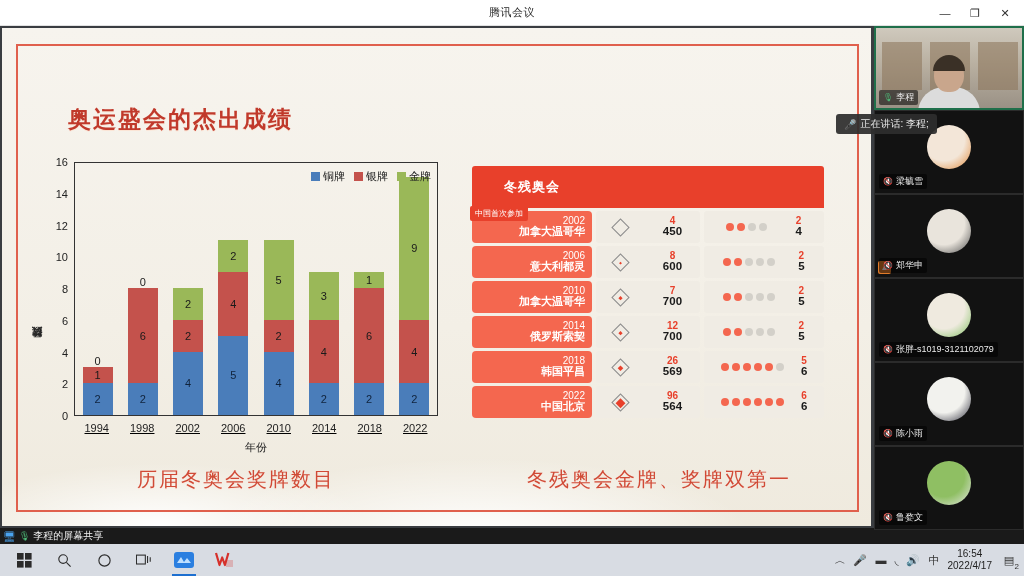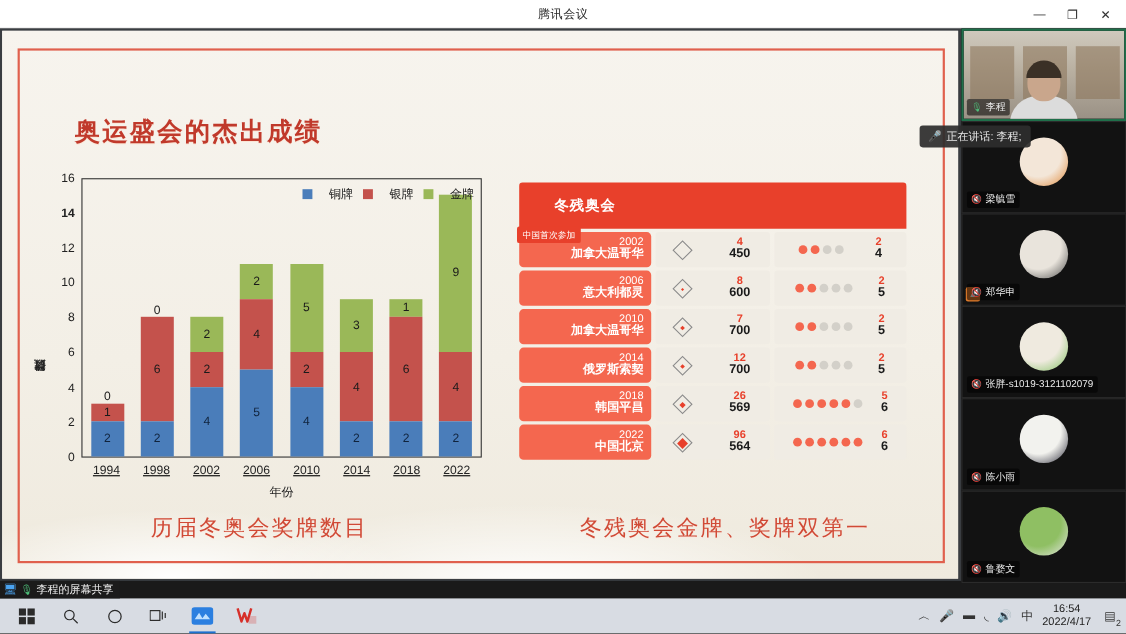--- a/index.html
+++ b/index.html
@@ -64,21 +64,21 @@
     position:absolute; right:4px; font-size:11px; color:#222; transform:translateY(-50%);
   }
   .plot {
     position:absolute; left:42px; top:6px; width:364px; height:254px;
     border:1px solid #333; background:transparent;
   }
   .legend {
     position:absolute; right:6px; top:6px; display:flex; gap:9px; align-items:center;
     font-size:11px; color:#222; z-index:4;
   }
-  .legend-item { display:flex; align-items:center; gap:15px; }
+  .legend-item { display:flex; align-items:center; gap:3px; }
   .legend-swatch { width:9px; height:9px; display:inline-block; }
   .bars {
     position:absolute; left:0; bottom:0; width:100%; height:100%;
     display:flex; align-items:flex-end; justify-content:space-around;
   }
   .bar-col { width:30px; height:100%; position:relative; display:flex; flex-direction:column; justify-content:flex-end; }
   .seg { width:100%; position:relative; display:flex; align-items:center; justify-content:center;
          font-size:11px; color:#1a1a1a; }
   .seg.gold   { background:#9ab858; }
   .seg.silver { background:#c4524c; }
@@ -213,21 +213,21 @@
         <div class="chart-wrap">
           <div class="y-axis-label">奖牌数目</div>
           <div class="y-ticks" id="yticks" style="height: 254px;">
               <div class="y-tick" style="top: 260px;">0</div>
               <div class="y-tick" style="top: 228.25px;">2</div>
               <div class="y-tick" style="top: 196.5px;">4</div>
               <div class="y-tick" style="top: 164.75px;">6</div>
               <div class="y-tick" style="top: 133px;">8</div>
               <div class="y-tick" style="top: 101.25px;">10</div>
               <div class="y-tick" style="top: 69.5px;">12</div>
-              <div class="y-tick" style="top: 37.75px; font-weight: bold;">14</div>
+              <div class="y-tick" style="top: 37.75px;">14</div>
               <div class="y-tick" style="top: 6px;">16</div>
             </div>
           <div class="plot">
             <div class="legend" id="legend">
                 <span class="legend-item">
                   <span class="legend-swatch" style="background: rgb(74, 125, 186);"></span>
                   <span>铜牌</span>
                 </span>
                 <span class="legend-item">
                   <span class="legend-swatch" style="background: rgb(196, 82, 76);"></span>

